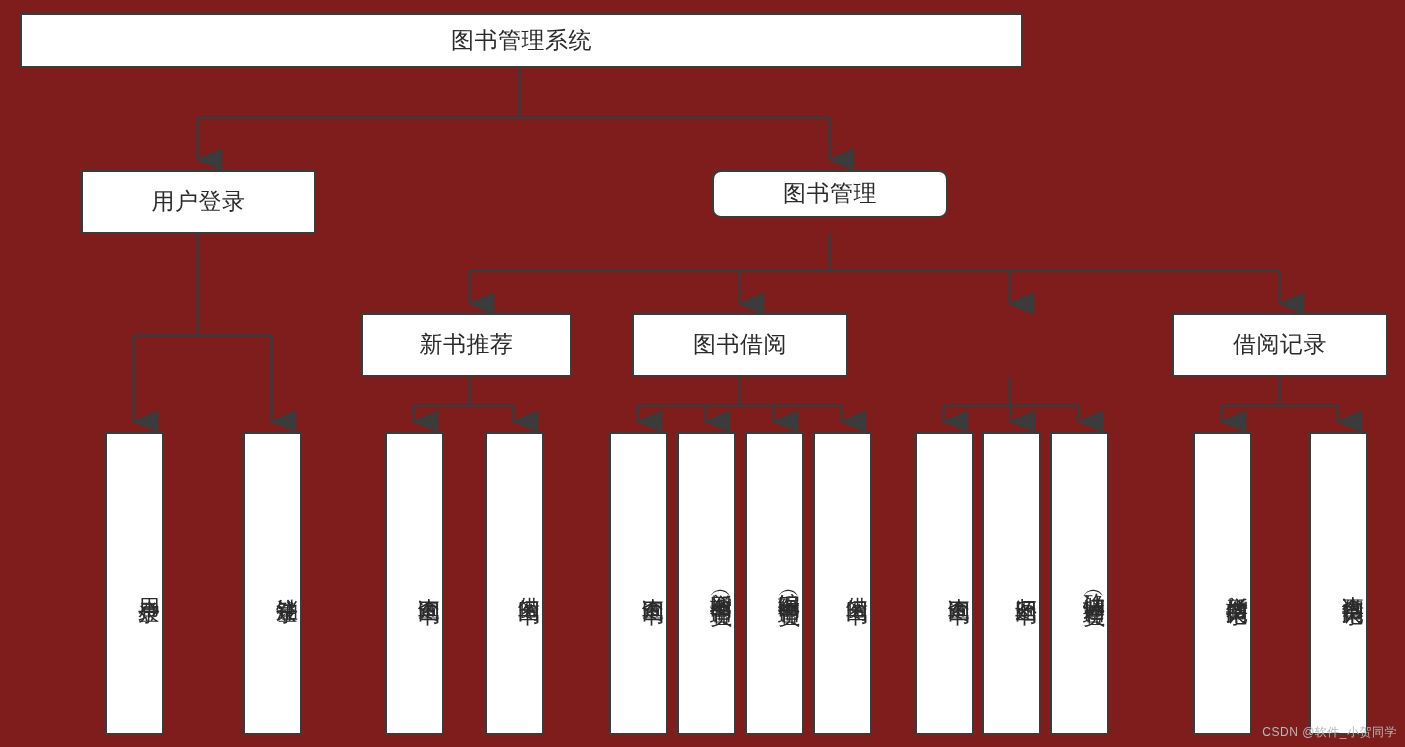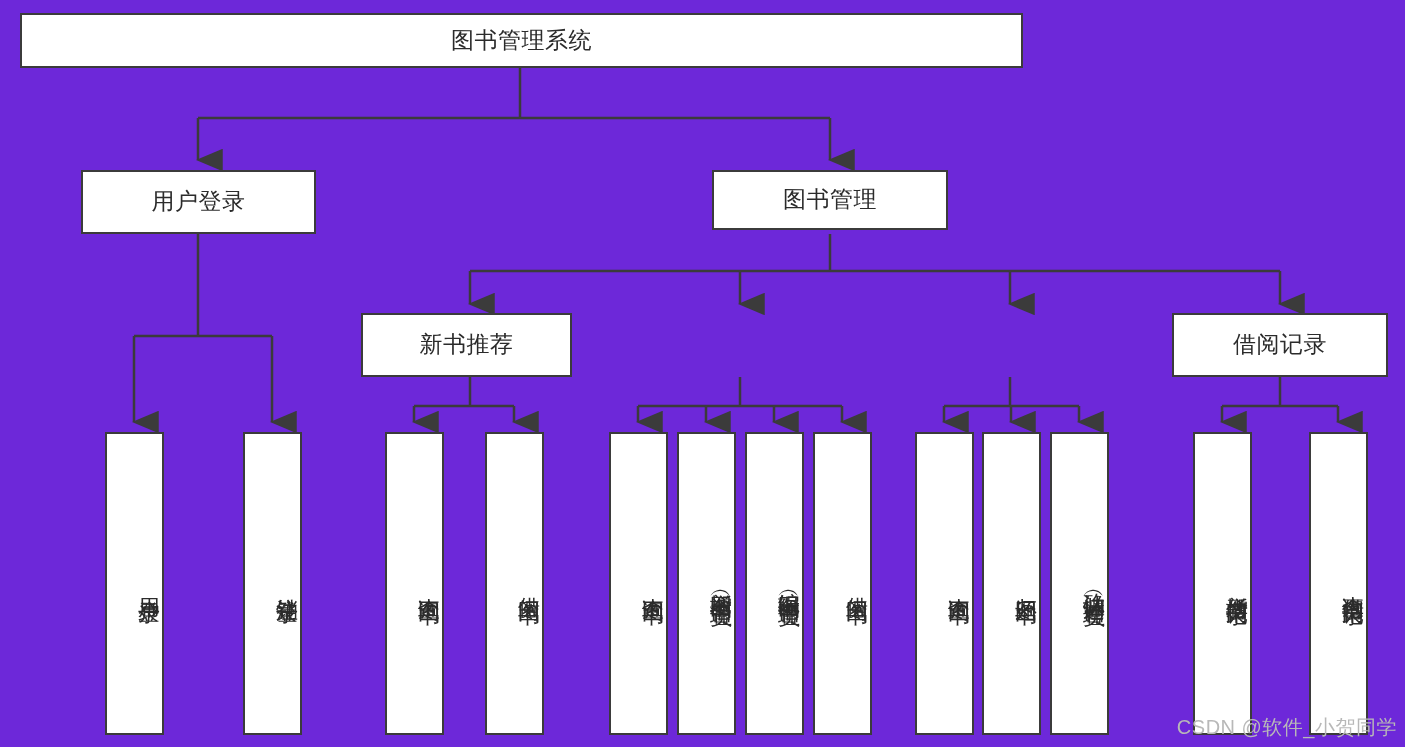--- a/index.html
+++ b/index.html
@@ -7,21 +7,21 @@
     padding: 0;
     background: #ffffff;
   }
   body {
     font-family: "Liberation Sans", "DejaVu Sans", sans-serif;
   }
   #canvas {
     position: relative;
     width: 1405px;
     height: 747px;
-    background: #6d28d9;
+    background: #7f1d1d;
     overflow: hidden;
   }
   svg#wires {
     position: absolute;
     left: 0;
     top: 0;
     width: 1405px;
     height: 747px;
     pointer-events: none;
   }
@@ -53,21 +53,21 @@
   }
   .node.vert span {
     writing-mode: vertical-rl;
     text-orientation: upright;
     display: block;
   }
   #watermark {
     position: absolute;
     right: 8px;
     bottom: 6px;
-    font-size: 20px;
+    font-size: 12px;
     color: #b8b8b8;
     letter-spacing: 0.5px;
     white-space: nowrap;
     user-select: none;
   }
 </style>
 </head>
 <body>
 
 <div id="canvas">
@@ -123,26 +123,29 @@
     </g>
   </svg>
 
   <div class="node horiz" style="left:20px; top:13px; width:1003px; height:55px;">
     <span>图书管理系统</span>
   </div>
 
   <div class="node horiz" style="left:81px; top:170px; width:235px; height:64px;">
     <span>用户登录</span>
   </div>
-  <div class="node horiz" style="left:712px; top:170px; width:236px; height:60px;">
+  <div class="node horiz" style="left:712px; top:170px; width:236px; height:48px;border-radius:9px;">
     <span>图书管理</span>
   </div>
 
   <div class="node horiz" style="left:361px; top:313px; width:211px; height:64px;">
     <span>新书推荐</span>
+  </div>
+  <div class="node horiz" style="left:632px; top:313px; width:216px; height:64px;">
+    <span>图书借阅</span>
   </div>
   <div class="node horiz" style="left:1172px; top:313px; width:216px; height:64px;text-align:right;">
     <span>借阅记录</span>
   </div>
 
   <div class="node vert" style="left:105px; top:432px; width:59px; height:303px;">
     <span>用户登录</span>
   </div>
   <div class="node vert" style="left:243px; top:432px; width:59px; height:303px;">
     <span>注销登录</span>

